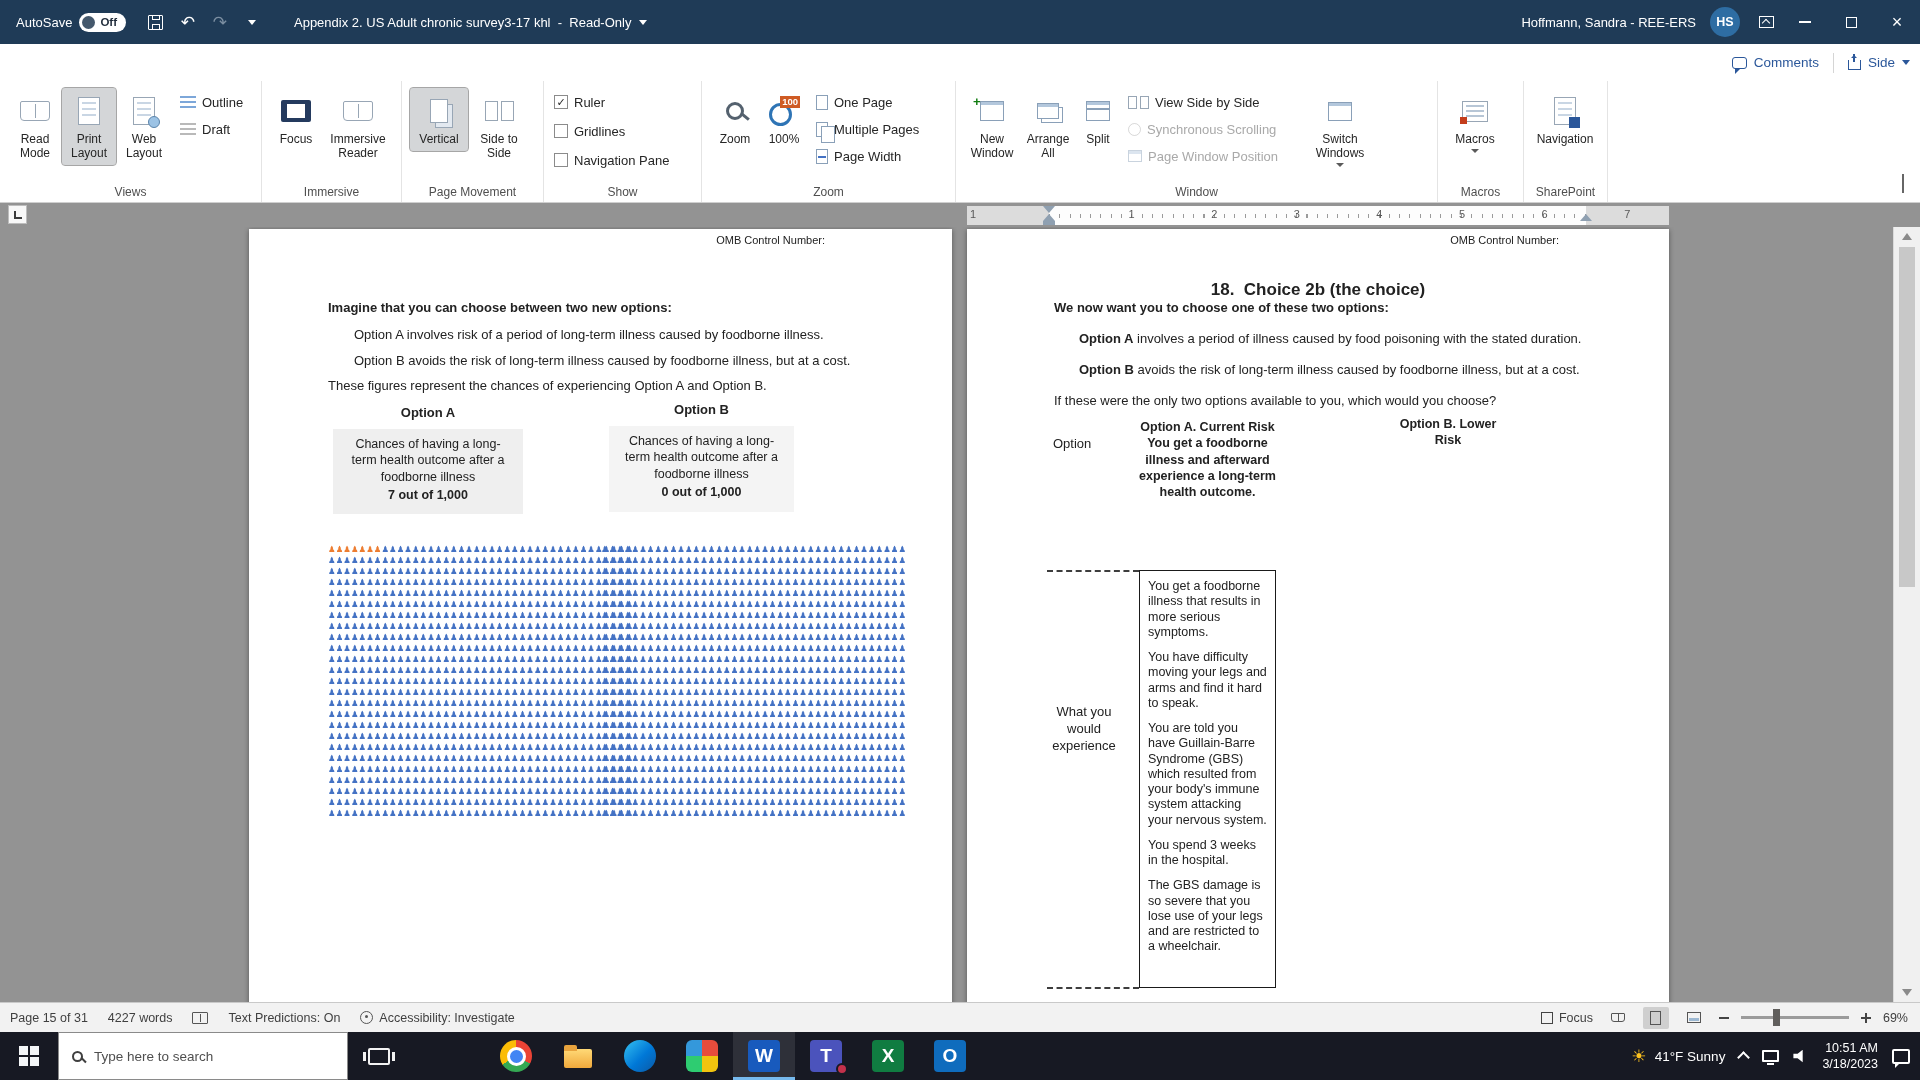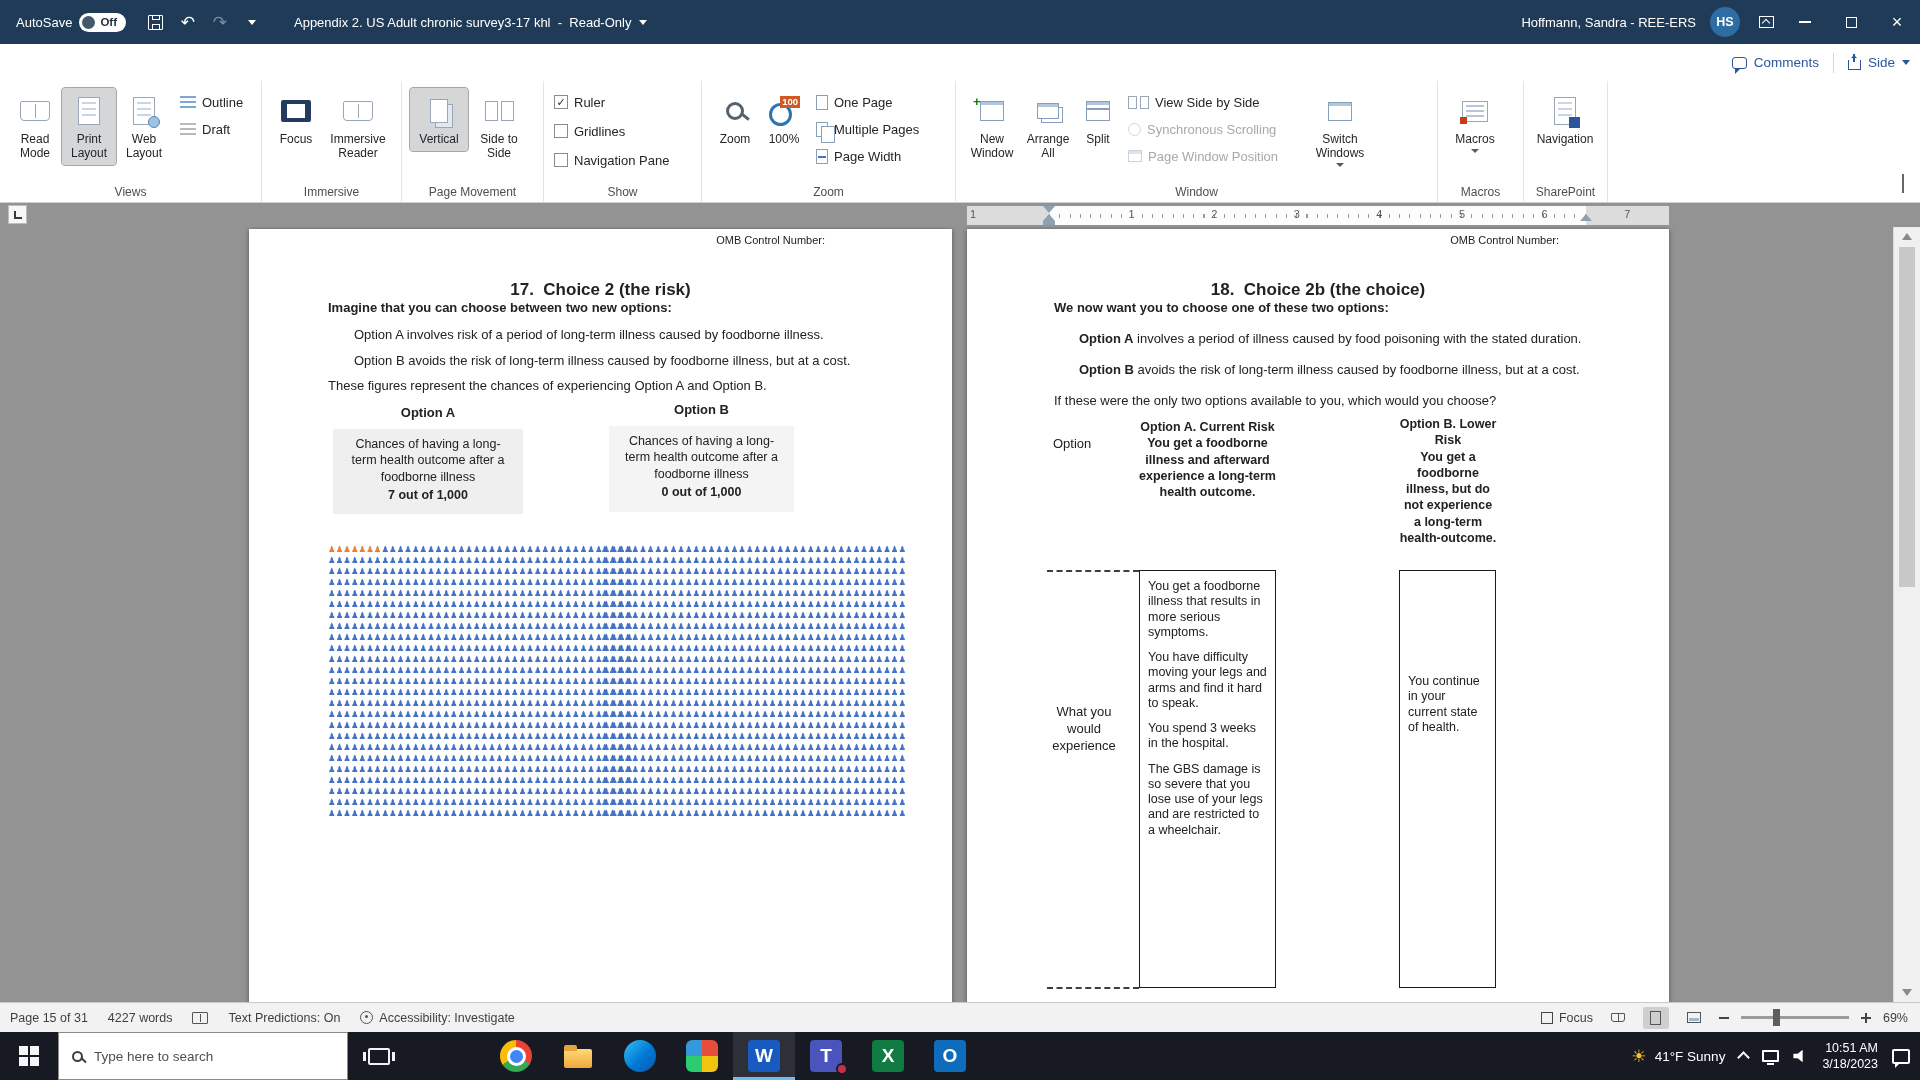--- a/index.html
+++ b/index.html
@@ -508,21 +508,20 @@
       <span class="rnum" style="left: 495px;">5</span>
       <span class="rnum" style="left: 577.6px;">6</span>
       <span class="rnum" style="left: 660.2px;">7</span>
     </div>
 </div>
 
 <div class="canvas">
 
   <div class="page page1">
     <div class="omb p1-omb">OMB Control Number:</div>
-    <div class="ptitle">17.&nbsp; Choice 2 (the risk)</div>
     <div class="pbold" style="left:79px; top:71px;">Imagine that you can choose between two new options:</div>
     <div class="ppara" style="left:105px; top:98px;">Option A involves risk of a period of long-term illness caused by foodborne illness.</div>
     <div class="ppara" style="left:105px; top:124px;">Option B avoids the risk of long-term illness caused by foodborne illness, but at a cost.</div>
     <div class="ppara" style="left:79px; top:149px;">These figures represent the chances of experiencing Option A and Option B.</div>
     <div class="collabel" style="left:84px; top:176px; width:190px;">Option A</div>
     <div class="collabel" style="left:360px; top:173px; width:185px;">Option B</div>
     <div class="chancebox" style="left:84px; top:200px; width:190px; height:85px;">
       <span>Chances of having a long-term health outcome after a foodborne illness</span>
       <div class="val">7 out of 1,000</div>
     </div>
@@ -2547,34 +2546,31 @@
       <b>Option B</b><span> avoids the risk of long-term illness caused by foodborne illness, but at a cost.</span>
     </div>
     <div class="ppara" style="left:87px; top:164px;">If these were the only two options available to you, which would you choose?</div>
     <div class="ppara" style="left:86px; top:207px;">Option</div>
     <div class="hdrA" style="left:172px; top:190px; width:137px;">
       <div>Option A. Current Risk</div>
       <div>You get a foodborne illness and afterward experience a long-term health outcome.</div>
     </div>
     <div class="hdrB" style="left:432px; top:187px; width:98px;">
       <div>Option B. Lower Risk</div>
-      <div>You get a foodborne illness, but do not experience a long-term health-outcome.</div>
     </div>
     <div class="dashseg" style="top:341px;"></div>
     <div class="dashseg" style="top:758px;"></div>
     <div class="rowlabel" style="left:84px; top:475px; width:66px;">What you would experience</div>
     <div class="expbox" style="left:172px; top:341px; width:137px; height:418px;">
         <p>You get a foodborne illness that results in more serious symptoms.</p>
         <p>You have difficulty moving your legs and arms and find it hard to speak.</p>
+        <p>You are told you have Guillain-Barre Syndrome (GBS) which resulted from your body's immune system attacking your nervous system.</p>
         <p>You spend 3 weeks in the hospital.</p>
         <p>The GBS damage is so severe that you lose use of your legs and are restricted to a wheelchair.</p>
       </div>
-    <div class="expbox" style="left:432px; top:341px; width:97px; height:418px; padding-top:103px;">
-      <p>You continue in your current state of health.</p>
-    </div>
   </div>
 </div>
 
 <div class="vscroll">
   <span class="sarr up"></span>
   <span class="sthumb"></span>
   <span class="sarr dn"></span>
 </div>
 
 <div class="statusbar">

